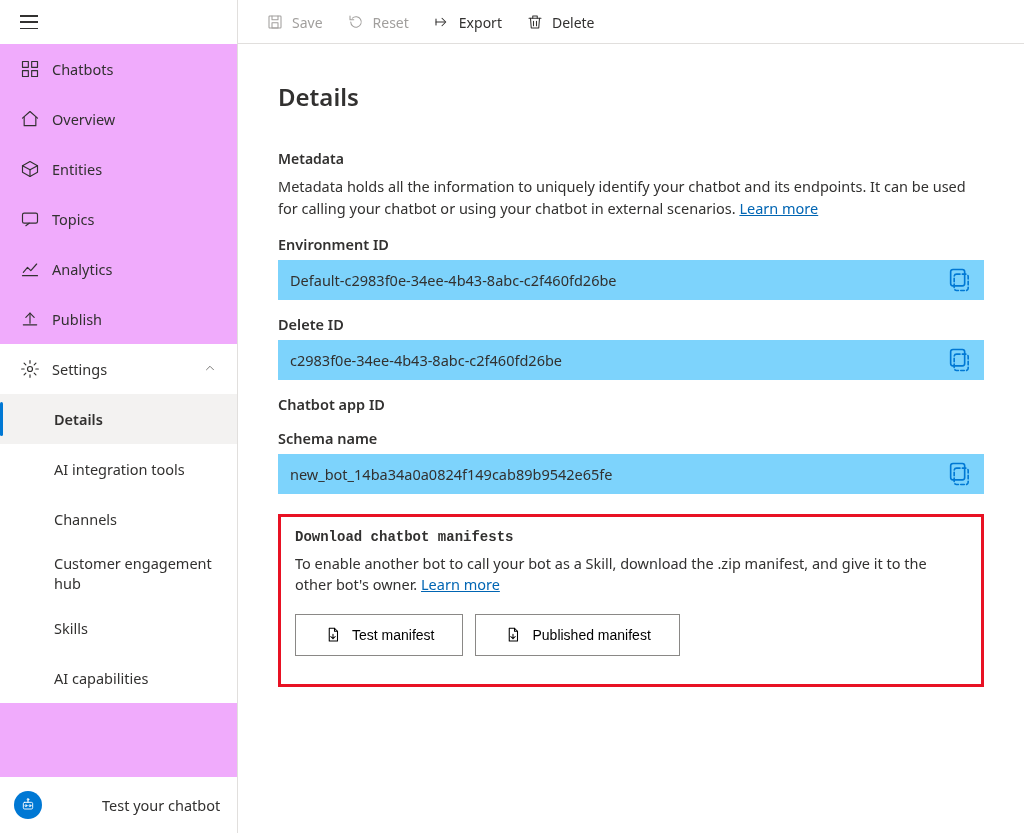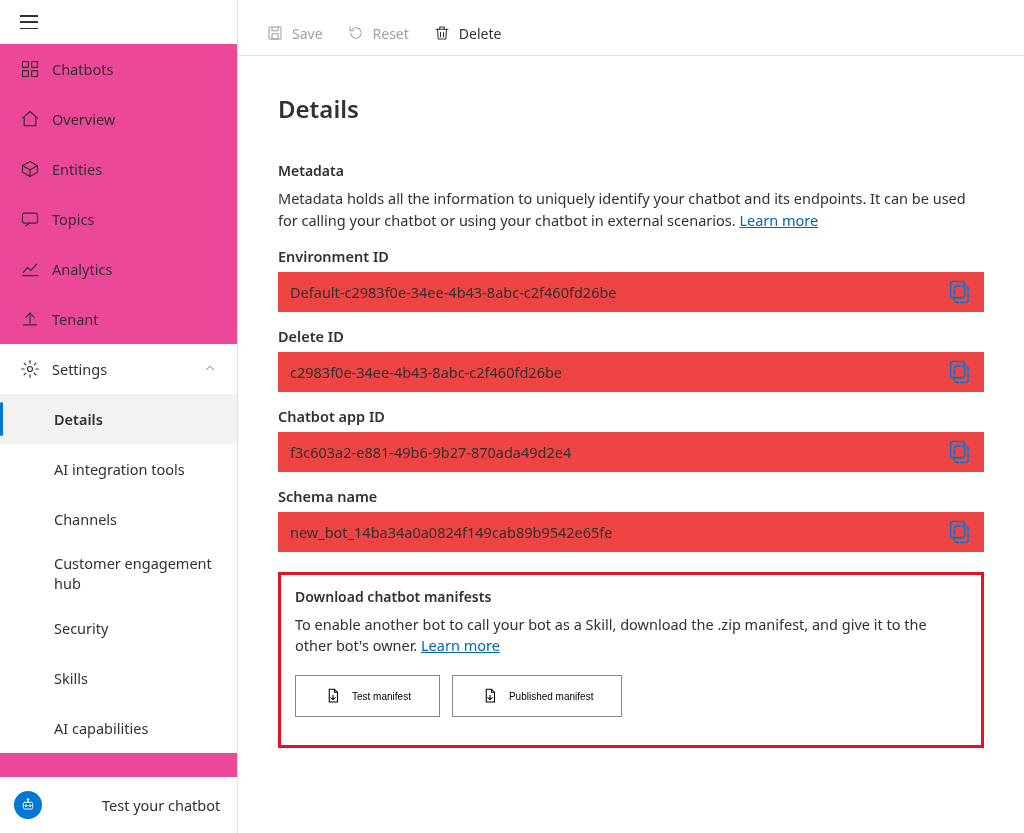--- a/index.html
+++ b/index.html
@@ -21,49 +21,49 @@
   .subnav .nav-subitem.two-line { padding-top:10px; padding-bottom:10px; line-height:1.35; }
   .subnav .nav-subitem.active { background: #f3f2f1; font-weight: 600; }
   .subnav .nav-subitem.active::before { content:""; position:absolute; left:0; top:8px; bottom:8px; width:3px; background:#0078d4; border-radius:2px; }
   .bottom-row { height: 56px; display: flex; align-items: center; padding-left: 14px; border-top: none; gap: 48px; }
   .bot-avatar { width: 28px; height: 28px; border-radius: 50%; background: #0078d4; display:flex; align-items:center; justify-content:center; color:white; }
   .bot-avatar svg { width: 16px; height: 16px; }
   .bottom-row .label { margin-left: 12px; font-size: 14.5px; }
 
   
   .main { flex: 1; display: flex; flex-direction: column; min-width: 0; }
-  .toolbar { height: 56px; border-bottom: 1px solid #e1dfdd; display: flex; align-items: flex-end; padding-left: 16px; }
+  .toolbar { height: 44px; border-bottom: 1px solid #e1dfdd; display: flex; align-items: flex-start; padding-left: 16px; }
   .toolbar-btn { display: flex; align-items: center; height: 44px; padding: 0 12px; cursor: pointer; color: #323130; }
   .toolbar-btn.disabled { color: #a19f9d; cursor: default; }
   .toolbar-btn .icon { width: 18px; height: 18px; margin-right: 8px; display: flex; align-items: center; justify-content: center; }
   .toolbar-btn .tlabel { font-size: 14px; }
   .content { flex:1; overflow-y:auto; padding: 24px 40px 20px 40px; }
 
   .page-title { font-size: 24px; font-weight: 600; margin: 12px 0 36px; }
 
   .tabs { display: flex; border-bottom: 1px solid #e1dfdd; }
   .tab { padding: 10px 0; margin-right: 28px; font-size: 15px; color: #323130; cursor: pointer; position: relative; }
   .tab.active { font-weight: 600; }
   .tab.active::after { content:""; position:absolute; left:0; right:0; bottom:-1px; height:3px; background:#0f6b6f; }
 
   .section-title { font-size: 14px; font-weight: 600; margin-top: 28px; margin-bottom: 8px; }
   .section-desc { font-size: 14.5px; color: #323130; line-height: 1.5; margin: 0 0 14px; }
   .section-desc a, .desc-link { color: #0065b3; text-decoration: underline; cursor: pointer; }
 
   .field { margin-top: 14px; }
   .field-label { font-weight: 600; font-size: 14.5px; margin-bottom: 6px; }
-  .field-row { display: flex; align-items: center; background: #ef4444; height: 40px; padding: 0 10px 0 12px; }
+  .field-row { display: flex; align-items: center; background: #7dd3fc; height: 40px; padding: 0 10px 0 12px; }
   .field-value { flex: 1; font-size: 14.5px; color: #323130; white-space: nowrap; overflow: hidden; text-overflow: ellipsis; }
   .copy-btn { width: 28px; height: 28px; display:flex; align-items:center; justify-content:center; cursor:pointer; color:#0078d4; }
 
   .highlight-box { border: 3px solid #e81123; padding: 12px 14px 28px; margin-top: 20px; }
   .manifest-btns { display: flex; gap: 12px; margin-top: 18px; }
-  .manifest-btn { display:flex; align-items:center; justify-content:center; height: 42px; padding: 0 28px; border:1px solid #8a8886; background:#fff; cursor:pointer; font-size:10px; }
+  .manifest-btn { display:flex; align-items:center; justify-content:center; height: 42px; padding: 0 28px; border:1px solid #8a8886; background:#fff; cursor:pointer; font-size:14px; }
   .manifest-btn .icon { margin-right: 10px; width:18px; height:18px; display:flex; align-items:center; justify-content:center;}
-  .nav-section-shade { background:#ec4899; }
+  .nav-section-shade { background:#f0abfc; }
 
   
   svg { width: 100%; height: 100%; stroke: currentColor; fill: none; stroke-width: 1.4; stroke-linecap: round; stroke-linejoin: round; }
 </style>
 </head>
 <body>
 
 <div class="sidebar">
   <div class="hamburger-row">
     <div class="hamburger-btn">
@@ -129,21 +129,21 @@
     </div>
 
     <div class="nav-item">
       <span class="icon">
         <svg viewBox="0 0 24 24">
             <path d="M12 17 V5"></path>
             <path d="M7 10 L12 5 L17 10"></path>
             <path d="M4 19 H20"></path>
           </svg>
       </span>
-      <span class="label">Tenant</span>
+      <span class="label">Publish</span>
     </div>
 
     <div class="nav-item expandable active-parent" style="background:#fff;">
       <span class="icon">
         <svg viewBox="0 0 24 24">
             <circle cx="12" cy="12" r="3"></circle>
             <path d="M12 2 V5 M12 19 V22 M4.9 4.9 L7 7 M17 17 L19.1 19.1 M2 12 H5 M19 12 H22 M4.9 19.1 L7 17 M17 7 L19.1 4.9"></path>
           </svg>
       </span>
       <span class="label">Settings</span>
@@ -159,23 +159,20 @@
           <span>Details</span>
         </div>
       <div class="nav-subitem">
           <span>AI integration tools</span>
         </div>
       <div class="nav-subitem">
           <span>Channels</span>
         </div>
       <div class="nav-subitem two-line">
           <span>Customer engagement hub</span>
-        </div>
-      <div class="nav-subitem">
-          <span>Security</span>
         </div>
       <div class="nav-subitem">
           <span>Skills</span>
         </div>
       <div class="nav-subitem">
           <span>AI capabilities</span>
         </div>
     </div>
   </div>
 
@@ -211,20 +208,30 @@
         <svg viewBox="0 0 24 24">
             <path d="M5 12 a7 7 0 1 0 2-5"></path>
             <path d="M4 4 V9 H9"></path>
           </svg>
       </span>
       <span class="tlabel">Reset</span>
     </div>
     <div class="toolbar-btn">
       <span class="icon">
         <svg viewBox="0 0 24 24">
+            <path d="M4 12 H16"></path>
+            <path d="M12 7 L17 12 L12 17"></path>
+            <path d="M4 8 V16"></path>
+          </svg>
+      </span>
+      <span class="tlabel">Export</span>
+    </div>
+    <div class="toolbar-btn">
+      <span class="icon">
+        <svg viewBox="0 0 24 24">
             <path d="M4 7 H20"></path>
             <path d="M9 7 V4 H15 V7"></path>
             <path d="M6 7 L7 20 H17 L18 7"></path>
             <path d="M10 11 V17 M14 11 V17"></path>
           </svg>
       </span>
       <span class="tlabel">Delete</span>
     </div>
   </div>
 
@@ -258,46 +265,37 @@
           <svg viewBox="0 0 24 24">
               <rect x="7" y="7" width="12" height="14" rx="2" stroke-dasharray="3 2"></rect>
               <rect x="4" y="3" width="12" height="14" rx="2"></rect>
             </svg>
         </div>
       </div>
     </div>
 
     <div class="field">
       <div class="field-label">Chatbot app ID</div>
-      <div class="field-row">
-        <div class="field-value">f3c603a2-e881-49b6-9b27-870ada49d2e4</div>
-        <div class="copy-btn">
-          <svg viewBox="0 0 24 24">
-              <rect x="7" y="7" width="12" height="14" rx="2" stroke-dasharray="3 2"></rect>
-              <rect x="4" y="3" width="12" height="14" rx="2"></rect>
-            </svg>
-        </div>
-      </div>
     </div>
 
     <div class="field">
       <div class="field-label">Schema name</div>
       <div class="field-row">
         <div class="field-value">new_bot_14ba34a0a0824f149cab89b9542e65fe</div>
         <div class="copy-btn">
           <svg viewBox="0 0 24 24">
               <rect x="7" y="7" width="12" height="14" rx="2" stroke-dasharray="3 2"></rect>
               <rect x="4" y="3" width="12" height="14" rx="2"></rect>
             </svg>
         </div>
       </div>
     </div>
 
     <div class="highlight-box">
-      <div class="section-title" style="margin-top:0;">Download chatbot manifests</div>
+      <div class="section-title" style="margin-top:0;font-family:Liberation Mono, monospace;">Download chatbot manifests</div>
       <p class="section-desc" style="margin-bottom:18px;">
         <span>To enable another bot to call your bot as a Skill, download the .zip manifest, and give it to the other bot's owner. </span><a class="desc-link">Learn more</a>
       </p>
       <div class="manifest-btns">
         <button class="manifest-btn">
           <span class="icon">
             <svg viewBox="0 0 24 24">
                 <path d="M7 3 H14 L18 7 V20 H7 Z"></path>
                 <path d="M14 3 V7 H18"></path>
                 <path d="M12 11 V17 M9 14 L12 17 L15 14"></path>

